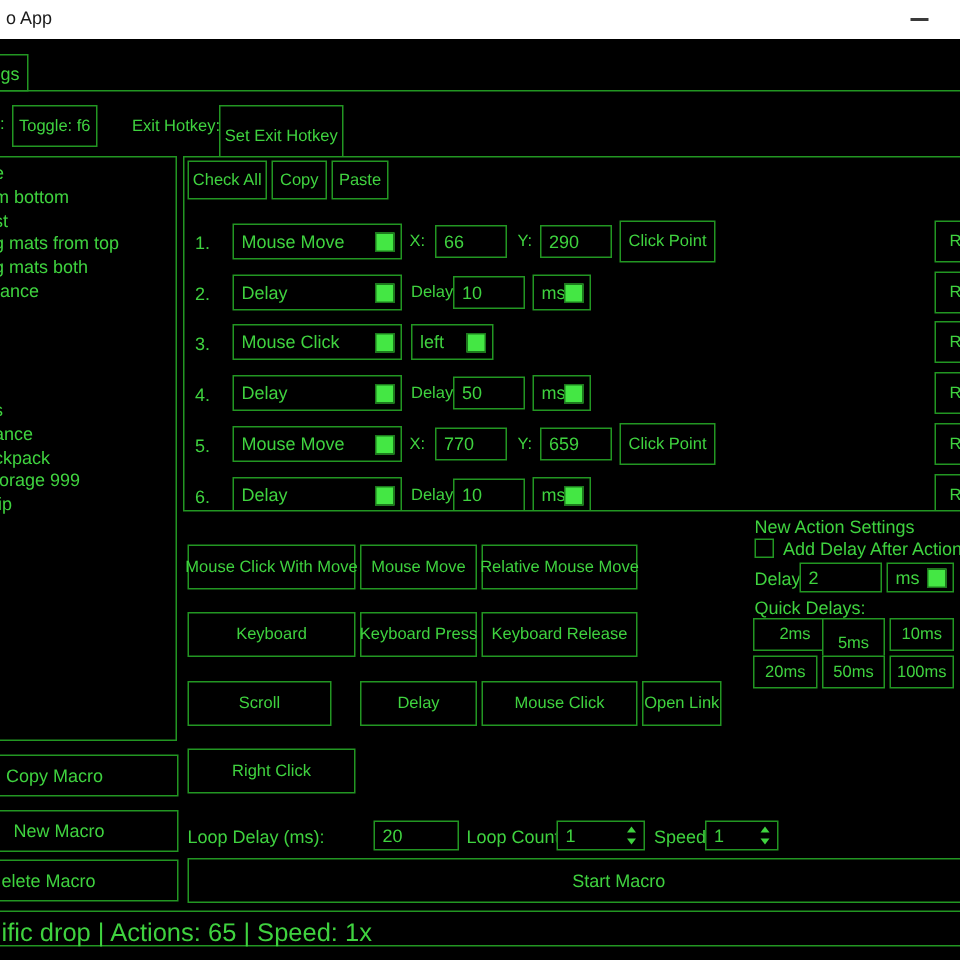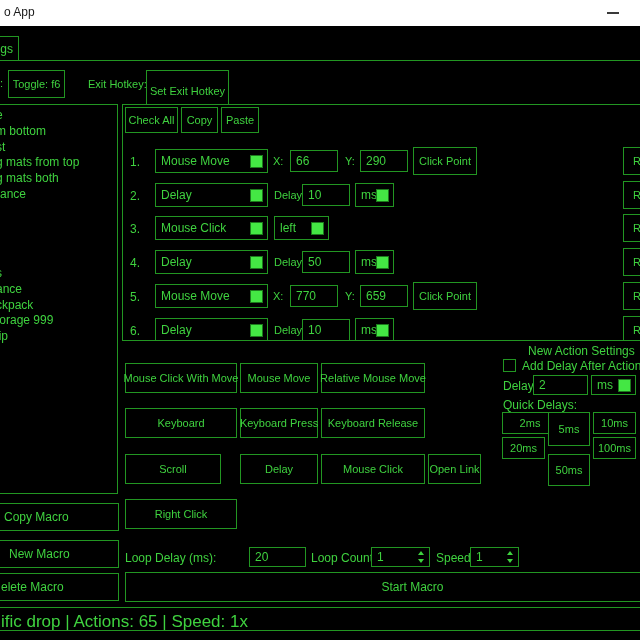--- a/index.html
+++ b/index.html
@@ -229,21 +229,21 @@
   <span>Mouse Click</span>
 </div>
 <div class="btn" style="left:428px;top:454px;width:53px;height:30px;">
   <span>Open Link</span>
 </div>
 
 <div class="btn" style="left:125px;top:499px;width:112px;height:30px;">
   <span>Right Click</span>
 </div>
 
-<span class="lbl" style="left:528px;top:344px;font-size:12px;">New Action Settings</span>
+<span class="lbl" style="left:503px;top:344px;font-size:12px;">New Action Settings</span>
 <div class="abs" style="left:503px;top:359px;width:13px;height:13px;border:1px solid #229622;background:#000;"></div>
 <span class="lbl" style="left:522px;top:359px;font-size:12px;">Add Delay After Action</span>
 <span class="lbl" style="left:503px;top:379px;font-size:12px;">Delay:</span>
 <input class="inp" style="left: 533px; top: 375px; width: 55px; height: 20px;" value="2">
 <div class="dd" style="left:591px;top:375px;width:45px;height:20px;">
   <span>ms</span>
   <span class="sq"></span>
 </div>
 <span class="lbl" style="left:503px;top:398px;font-size:12px;">Quick Delays:</span>
 
@@ -252,21 +252,21 @@
 </div>
 <div class="btn" style="left:548px;top:412px;width:42px;height:34px;">
   <span>5ms</span>
 </div>
 <div class="btn" style="left:593px;top:412px;width:43px;height:22px;">
   <span>10ms</span>
 </div>
 <div class="btn" style="left:502px;top:437px;width:43px;height:22px;">
   <span>20ms</span>
 </div>
-<div class="btn" style="left:548px;top:454px;width:42px;height:32px;">
+<div class="btn" style="left:548px;top:437px;width:42px;height:22px;">
   <span>50ms</span>
 </div>
 <div class="btn" style="left:593px;top:437px;width:43px;height:22px;">
   <span>100ms</span>
 </div>
 
 <div class="btn" style="left:-8px;top:503px;width:127px;height:28px;justify-content:flex-start;padding-left:11px;font-size:12px;">
   <span>Copy Macro</span>
 </div>
 <div class="btn" style="left:-8px;top:540px;width:127px;height:28px;justify-content:flex-start;padding-left:16px;font-size:12px;">

